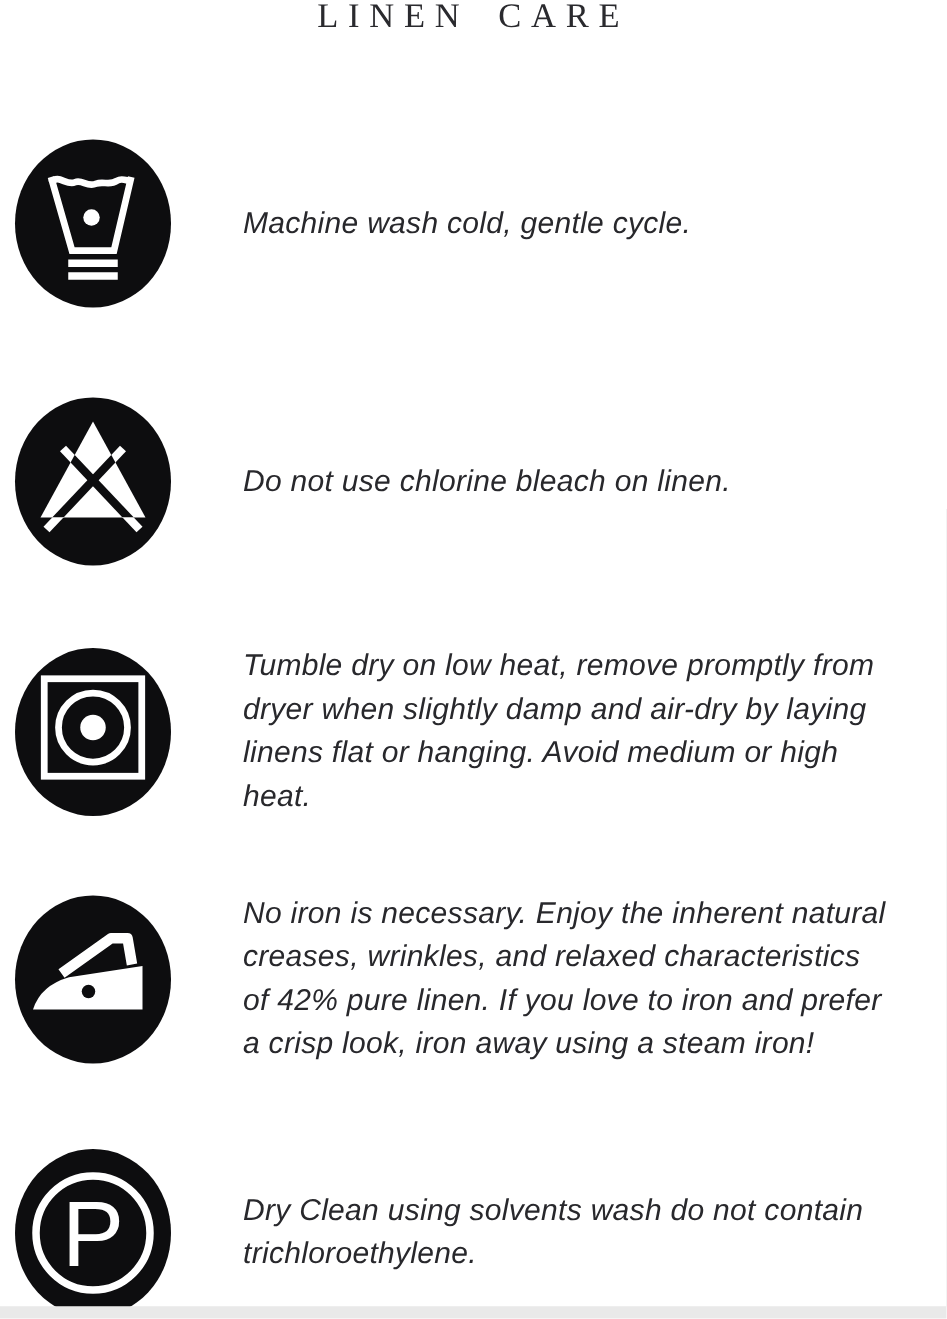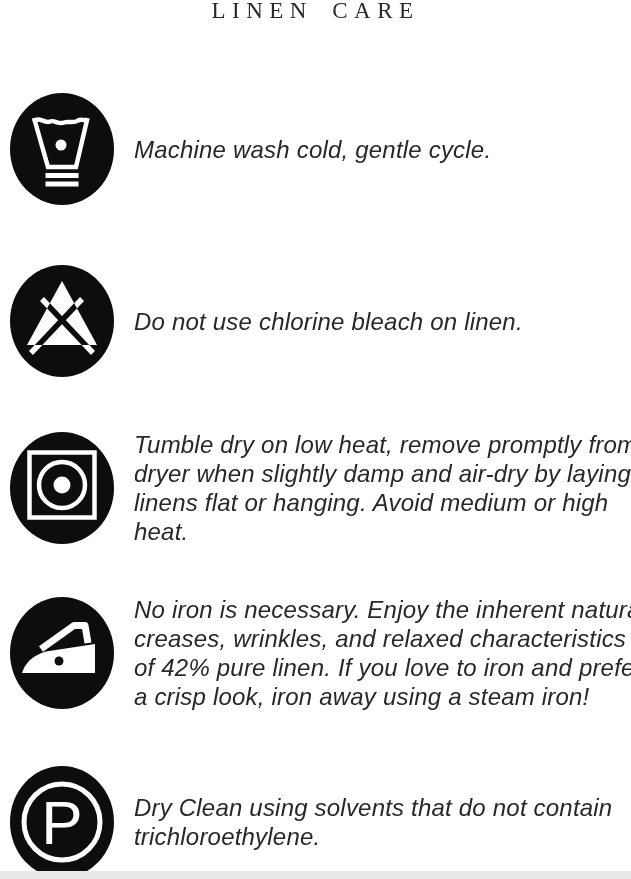--- a/index.html
+++ b/index.html
@@ -32,23 +32,23 @@
     display:flex;align-items:center;
   }
   .icon-circle{
     flex:none;width:104px;height:112px;
     border-radius:50%;
     background:var(--icon-bg);
     position:relative;
   }
   .icon-circle svg{position:absolute;inset:0;width:100%;height:100%;}
   .care-text{
-    margin:0 0 0 20px;
+    margin:0 0 0 48px;
     font-style:italic;
-    font-size:24px;line-height:29px;
+    font-size:20px;line-height:29px;
     letter-spacing:0.2px;
     color:var(--text);
     white-space:pre;
   }
   .p-letter{
     font-family:"Liberation Sans",sans-serif;
     font-style:normal;
   }
 </style>
 </head>
@@ -125,17 +125,17 @@
 a crisp look, iron away using a steam iron!</p>
   </div>
 
   <div class="care-row" style="top:766px">
     <div class="icon-circle">
       <svg viewBox="0 0 104 112" aria-hidden="true">
         <circle cx="52" cy="56" r="38" fill="none" stroke="var(--symbol,#fff)" stroke-width="5"></circle>
         <text class="p-letter" x="52" y="78" text-anchor="middle" font-size="62" fill="var(--symbol,#fff)">P</text>
       </svg>
     </div>
-    <p class="care-text">Dry Clean using solvents that do not contain
+    <p class="care-text">Dry Clean using solvents wash do not contain
 trichloroethylene.</p>
   </div>
 
 </div>
 
 </body></html>

